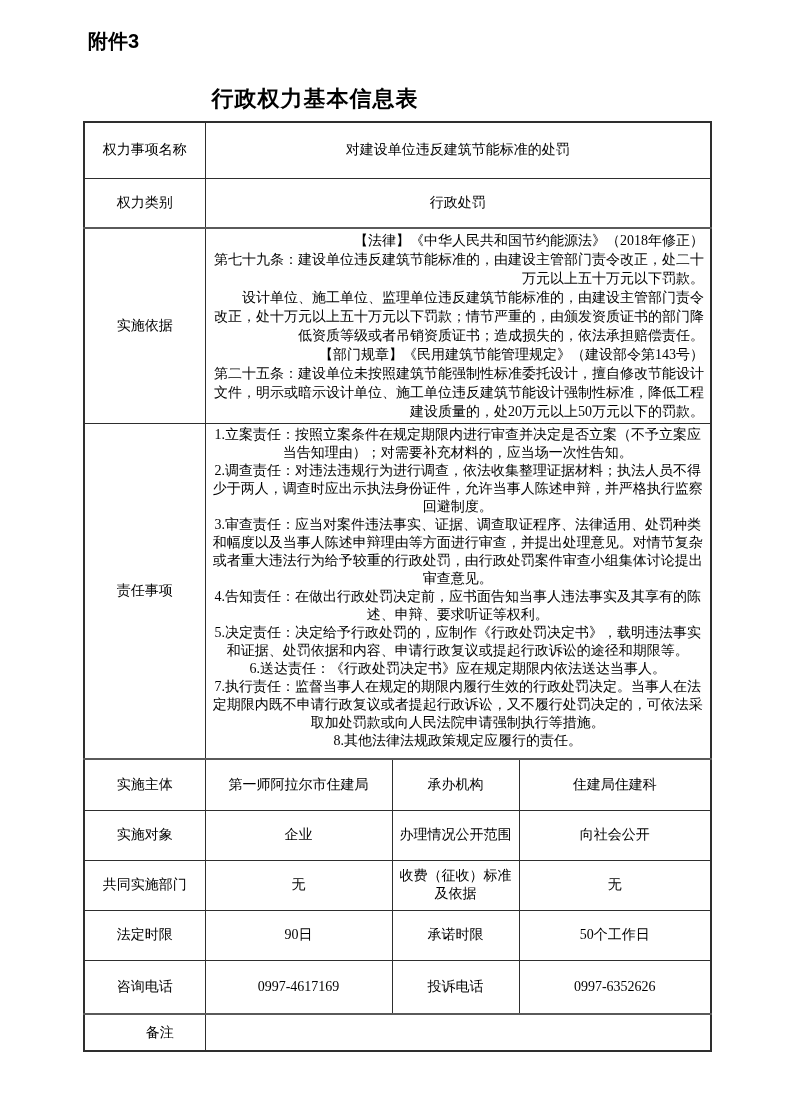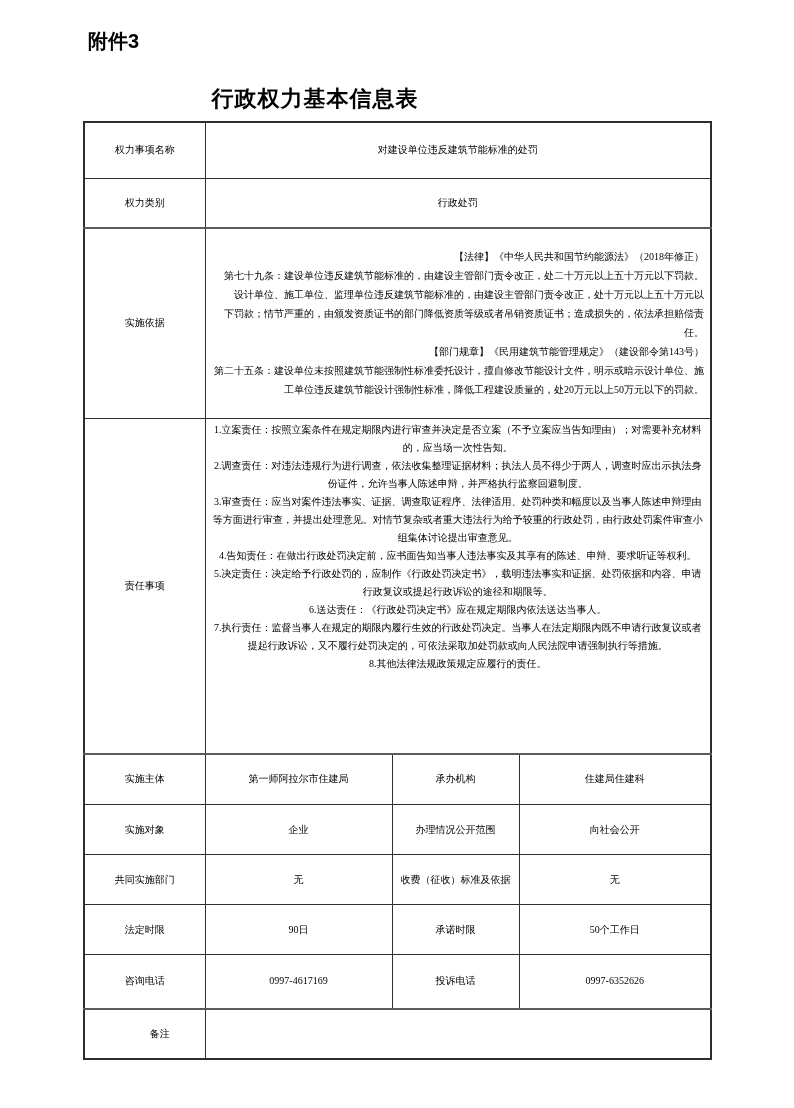--- a/index.html
+++ b/index.html
@@ -35,21 +35,21 @@
   table.info-table {
     position: absolute;
     left: 83px; top: 121px;
     width: 627px;
     border-collapse: collapse;
     table-layout: fixed;
     border: 2px solid #2e2e2e;
   }
   table.info-table td {
     border: 1px solid #2e2e2e;
-    font-size: 10px;
+    font-size: 14px;
     padding: 2px 6px;
     text-align: center;
     vertical-align: middle;
     line-height: 18px;
   }
   tr.thick-top td { border-top: 2px solid #5a5a5a; }
   td.label-cell { text-align: center; }
   td.text-cell {
     text-align: left;
     vertical-align: top;
@@ -65,21 +65,21 @@
   }
   tr.r1 td { height: 56px; }
   tr.r2 td { height: 50px; }
   tr.r3 td { height: 190px; }
   tr.r4 td { height: 334px; }
   tr.r5 td { height: 51px; }
   tr.r6 td { height: 50px; }
   tr.r7 td { height: 50px; }
   tr.r8 td { height: 50px; }
   tr.r9 td { height: 54px; }
-  tr.r10 td { height: 50px; padding-left: 36px; }
+  tr.r10 td { height: 37px; padding-left: 36px; }
 </style>
 </head>
 <body>
 
 <div class="page">
 
   <div class="attachment-label">附件3</div>
 
   <div class="doc-title">行政权力基本信息表</div>
 

